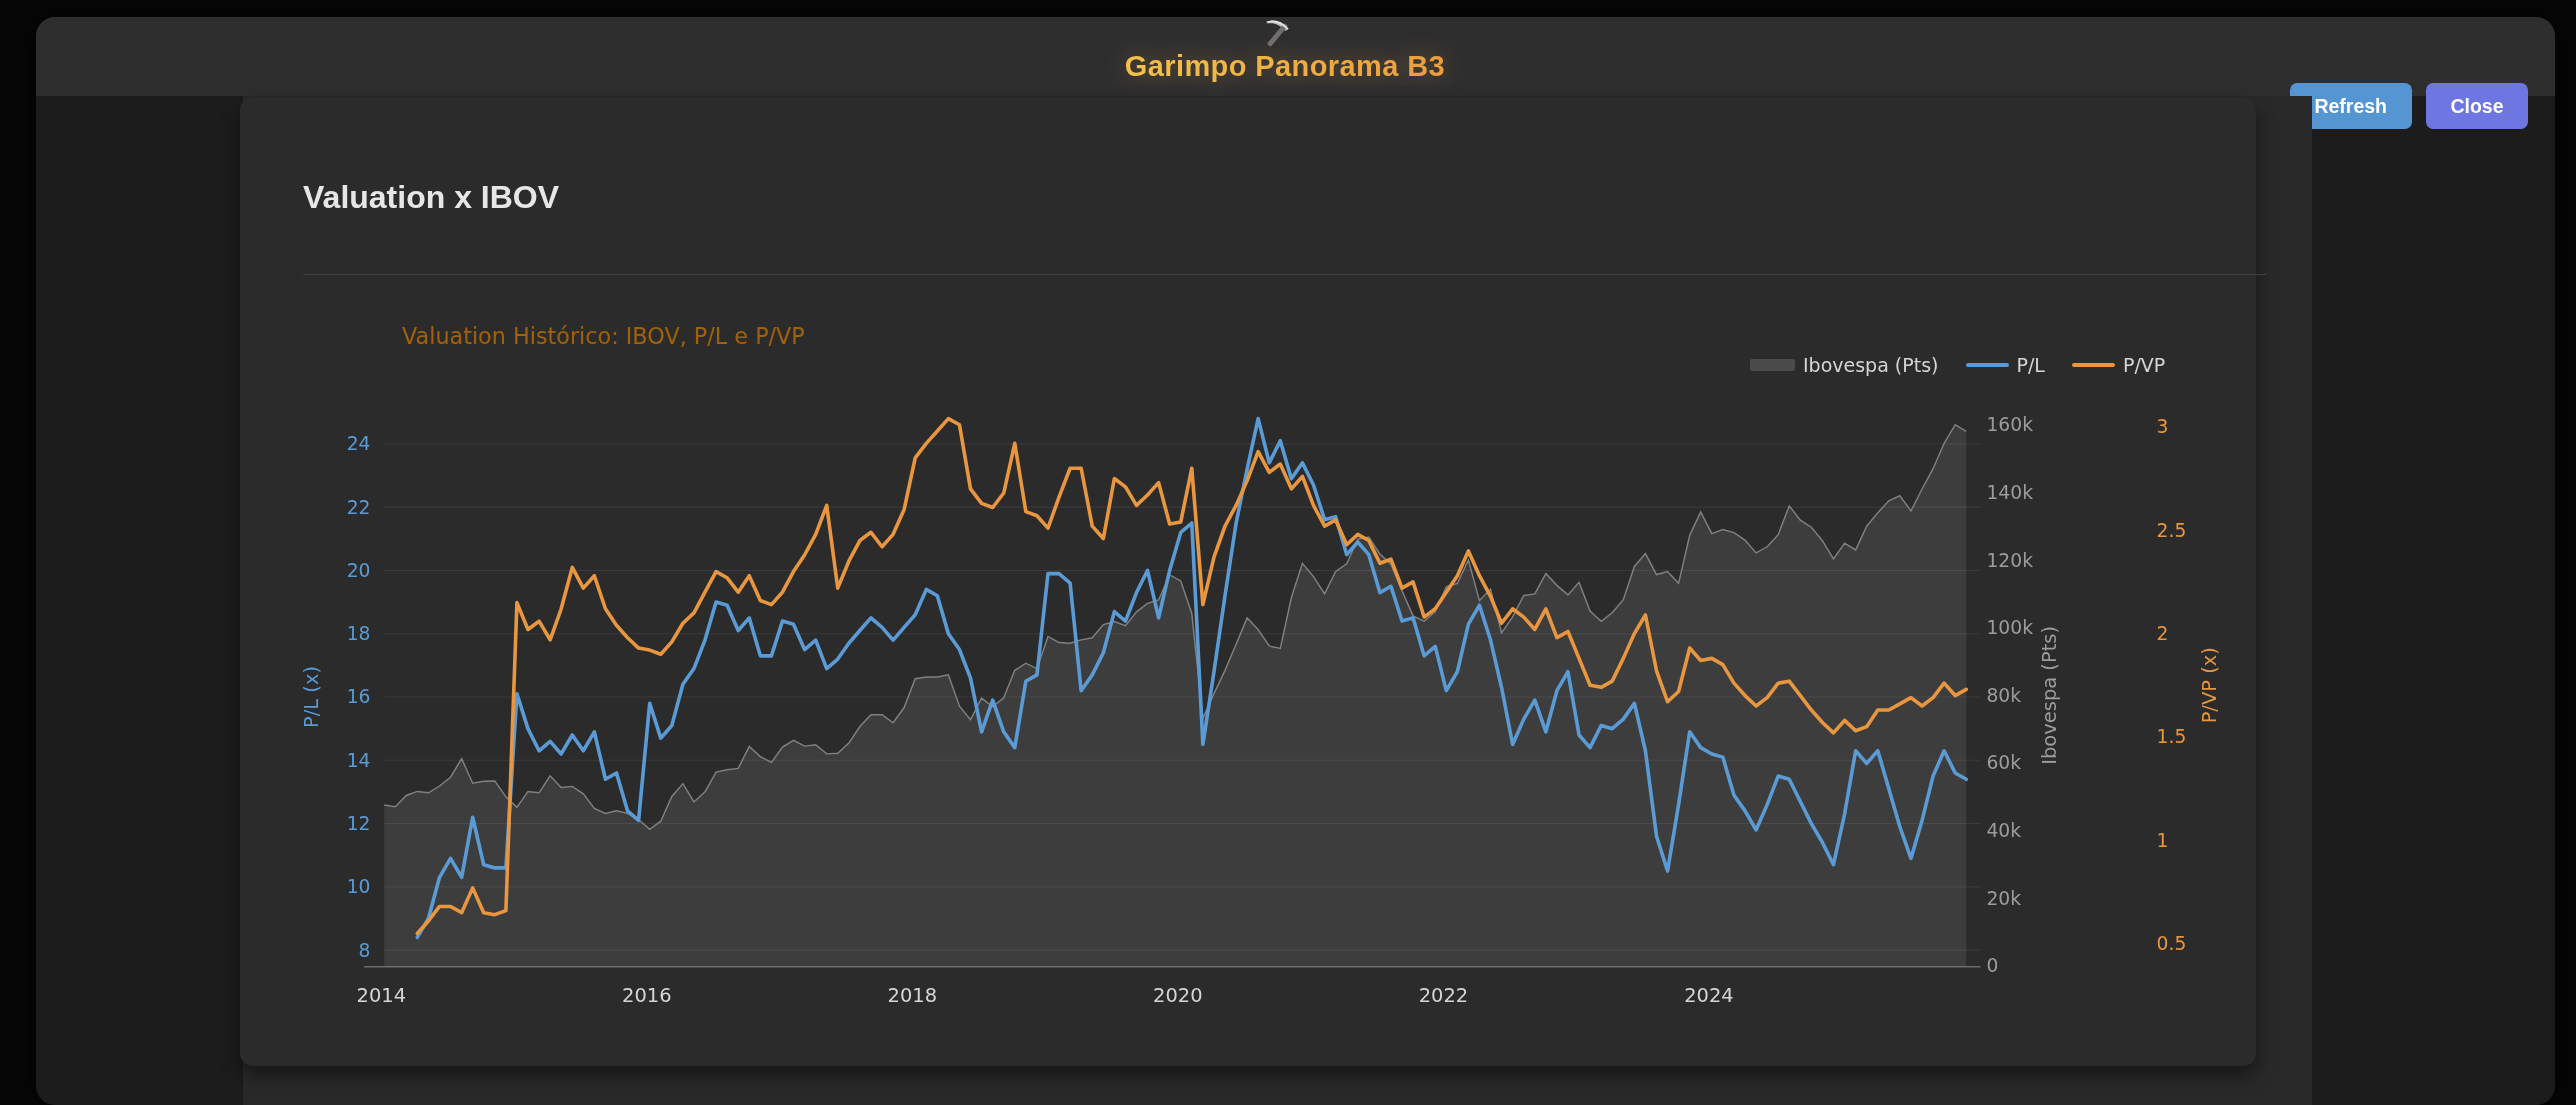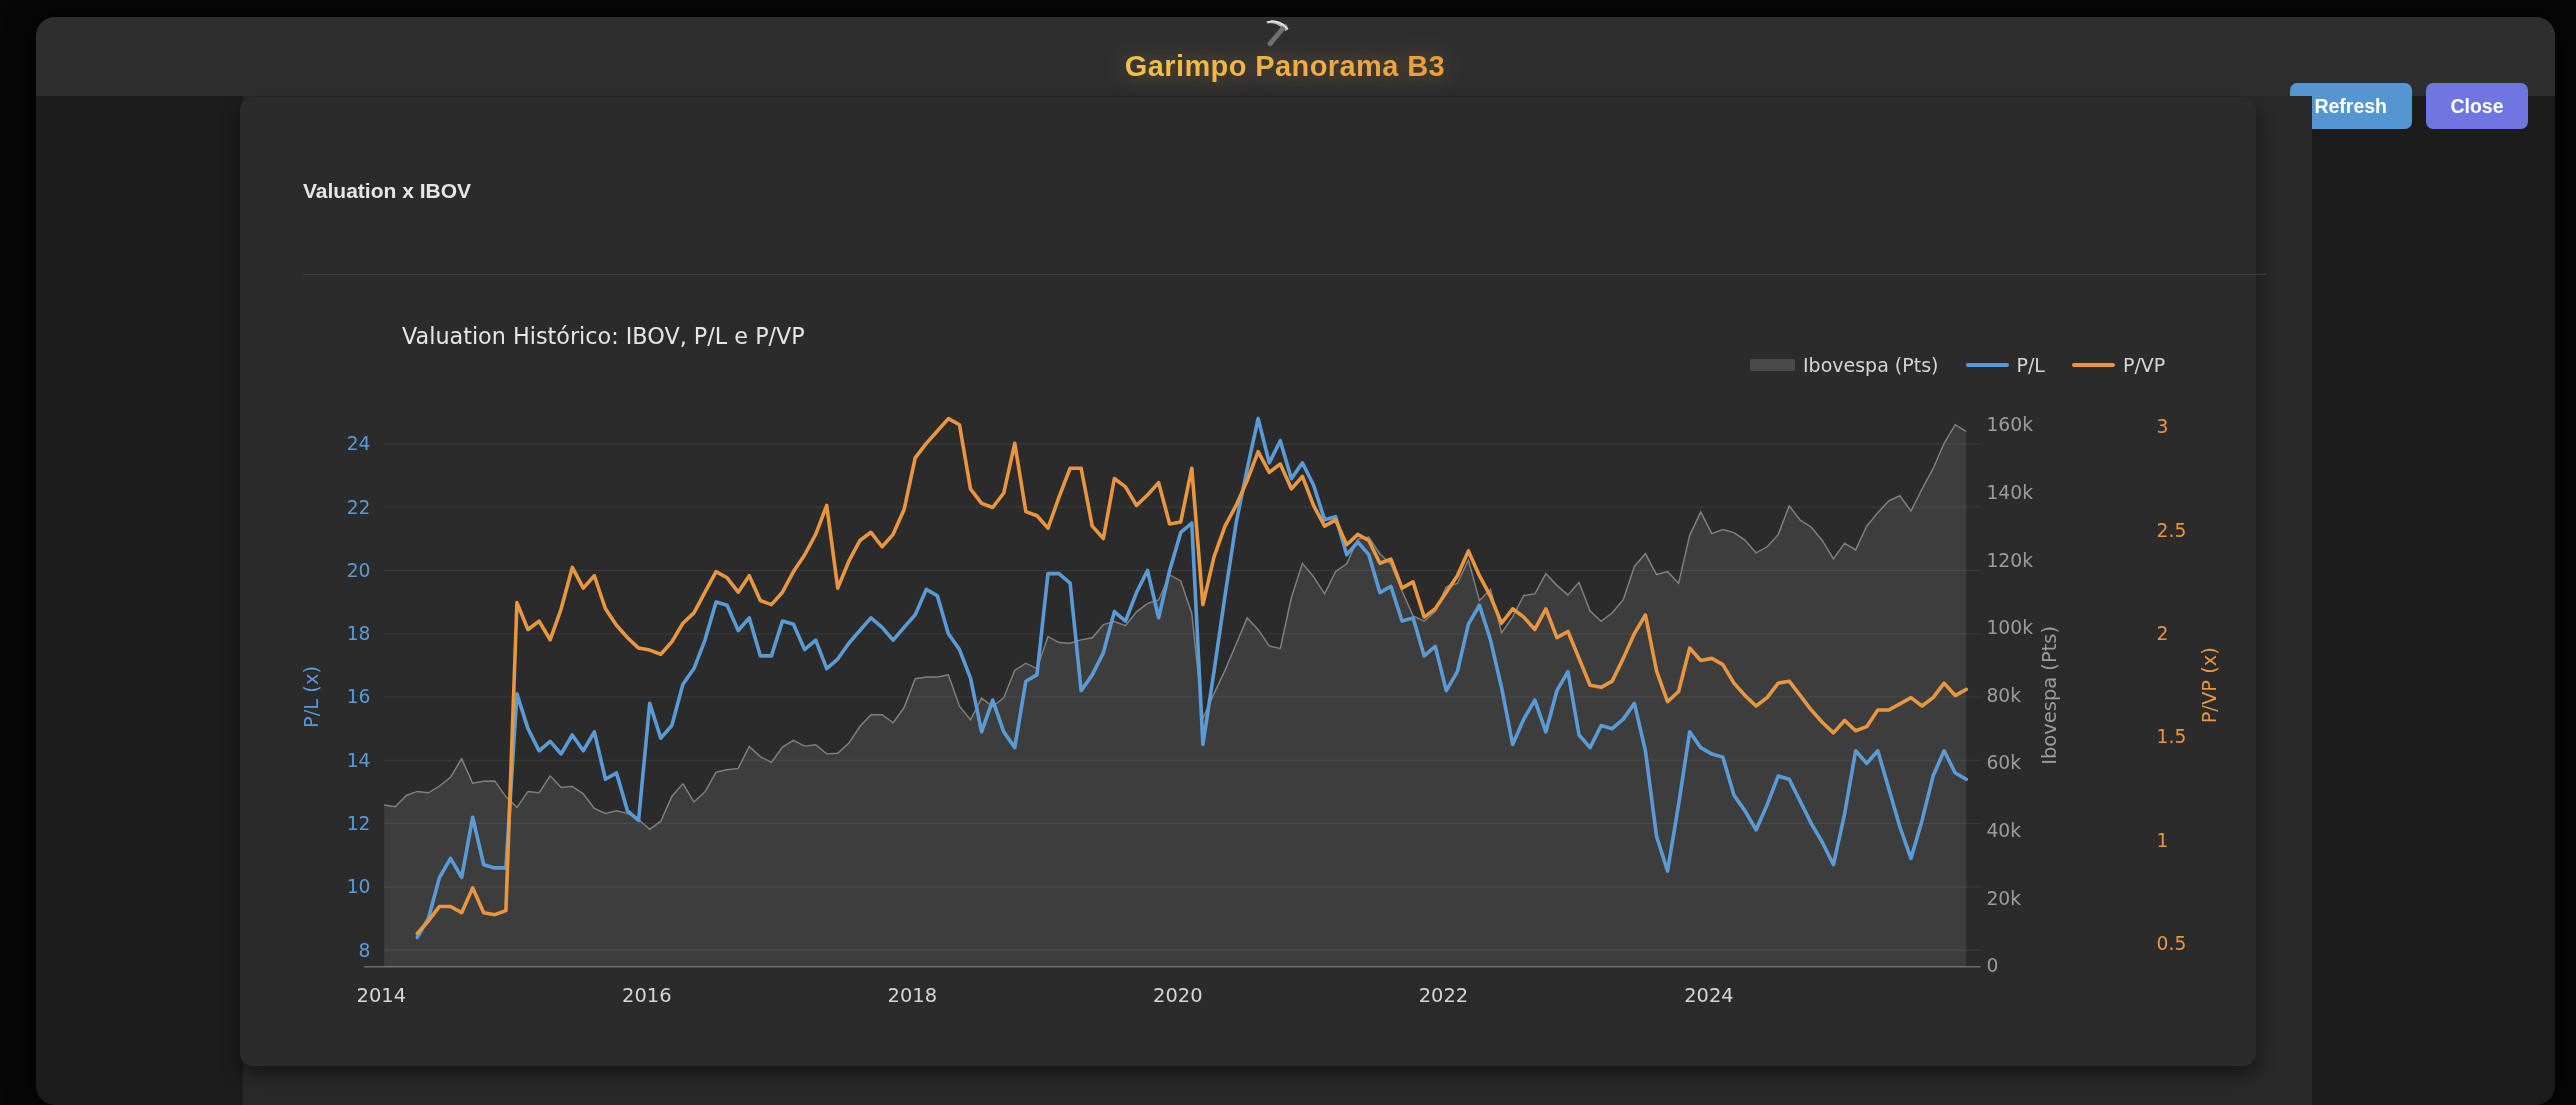--- a/index.html
+++ b/index.html
@@ -14,23 +14,23 @@
     -webkit-background-clip:text;background-clip:text;color:transparent;
     filter:drop-shadow(0 0 11.5px rgba(238,170,70,.35));}
   #header-buttons{margin-left:auto;display:flex;gap:14.4px;}
   .btn{height:46px;border:none;border-radius:7.2px;color:#fff;font-size:19.5px;font-weight:bold;
     font-family:"Liberation Sans",sans-serif;padding:0 24.5px;cursor:pointer;}
   #refresh-btn{background:#5596d2;}
   #close-btn{background:#6d76e1;}
   #content-panel{position:absolute;left:207px;top:79px;width:2069px;height:1010px;background:#29292a;}
   #chart-card{position:absolute;left:240px;top:97px;width:2016px;height:969px;background:#2b2b2c;
     border-radius:13px;box-shadow:0 10px 19px rgba(0,0,0,.45);}
-  #card-title{position:absolute;left:303px;top:179px;font-size:21px;font-weight:bold;color:#e6e6e6;text-align:right;}
+  #card-title{position:absolute;left:303px;top:179px;font-size:32px;font-weight:bold;color:#e6e6e6;text-align:right;}
   #card-divider{position:absolute;left:303px;top:274px;width:1963px;height:0.7px;background:#3f3f40;}
-  #chart-title{position:absolute;left:402px;top:323px;font-size:22.3px;color:#e5e5e5;
+  #chart-title{position:absolute;left:402px;top:323px;font-size:22.3px;color:#a16207;
     font-family:"DejaVu Sans",sans-serif;}
   #legend{position:absolute;left:1750px;top:353px;display:flex;align-items:center;height:24.5px;
     font-family:"DejaVu Sans",sans-serif;font-size:19px;color:#d6d6d6;}
   .legend-label{margin-left:8px;}
   #legend-swatch-ibov{width:45px;height:12.3px;background:#4a4a4b;border-radius:2.2px;}
   .legend-line{width:43px;height:4.3px;border-radius:2.2px;}
   #legend-swatch-pl{background:#5b9bd5;margin-left:27px;}
   #legend-swatch-pvp{background:#e8963f;margin-left:27px;}
   #chart-svg{position:absolute;left:0;top:0;}
   text{font-family:"DejaVu Sans",sans-serif;}

